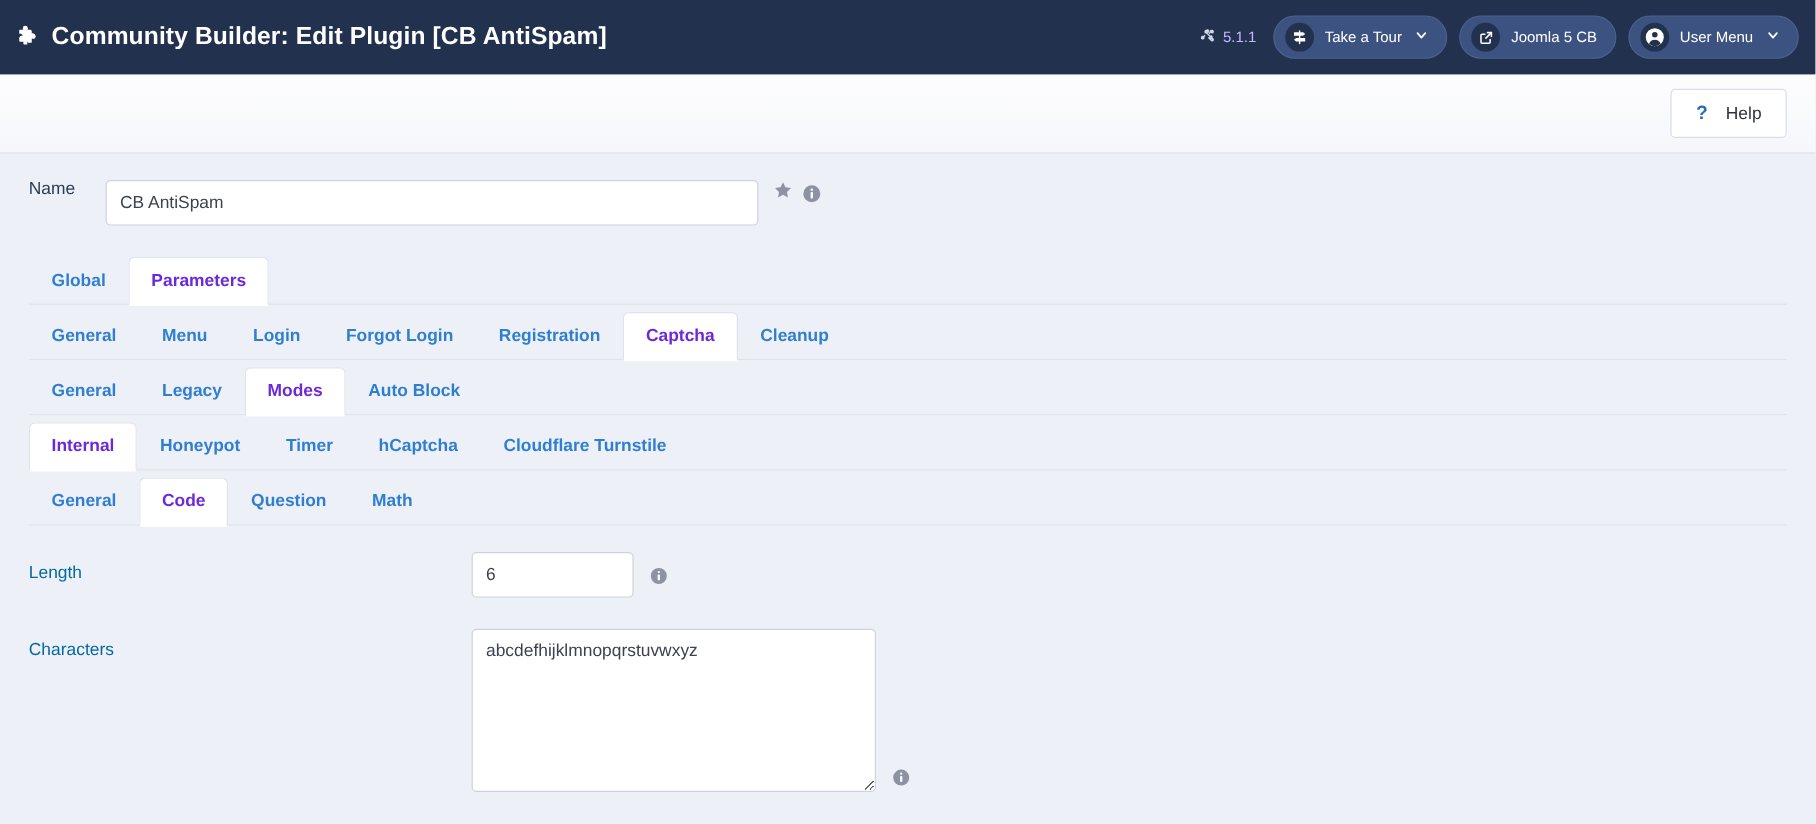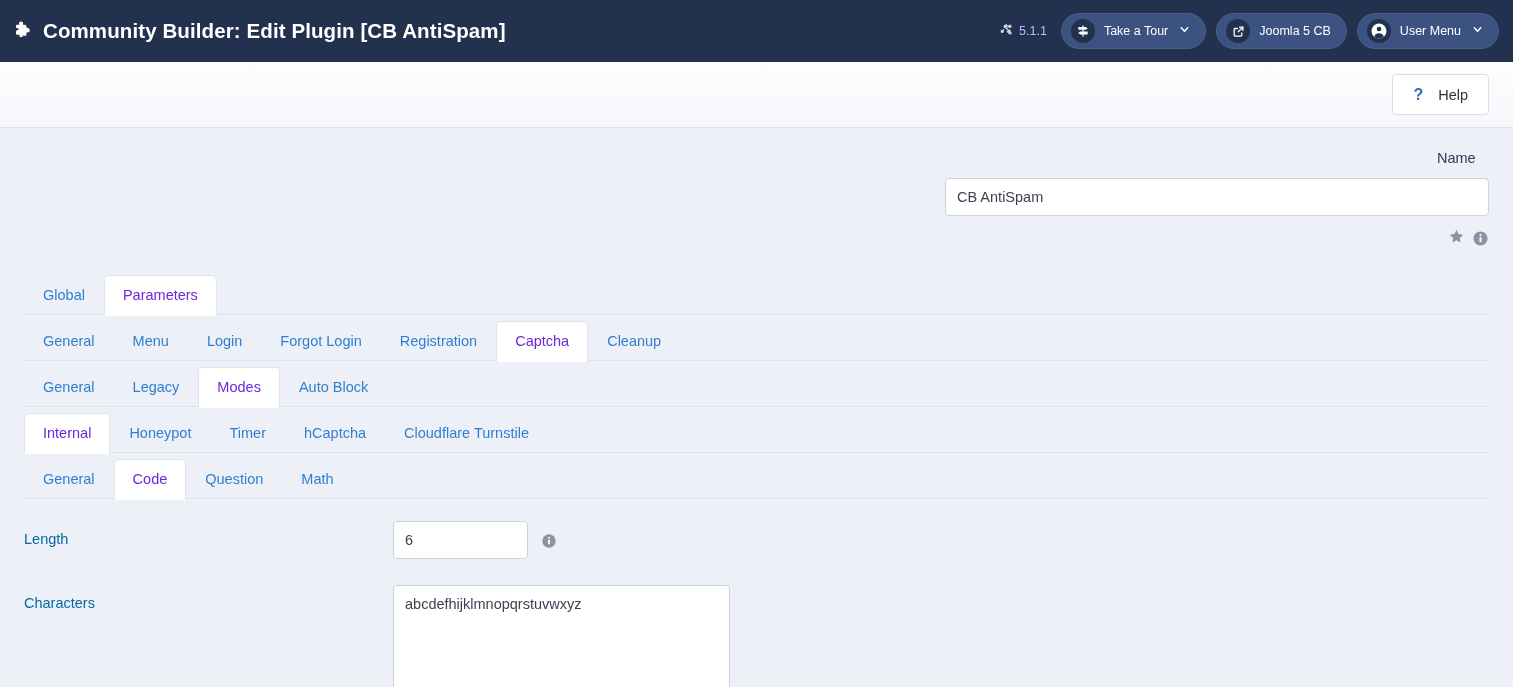--- a/index.html
+++ b/index.html
@@ -109,24 +109,23 @@
     font-size: 14.5px;
     cursor: pointer;
   }
   .help-q { color: #2b6cb9; font-weight: bold; font-size: 16px; }
 
   
   .content { padding: 0 24px; }
 
   .name-row {
     display: flex;
-    align-items: flex-end;
+    align-items: flex-start;
     gap: 12px;
     padding: 22px 0 6px 0;
-    flex-direction: column;
   }
   .name-label {
     font-size: 14.5px;
     color: #2a3b55;
     width: 52px;
     flex: 0 0 auto;
   }
   .name-input {
     width: 544px;
     height: 38px;
@@ -159,20 +158,21 @@
     height: 40px;
     display: flex;
     align-items: center;
     border: 1px solid transparent;
     border-bottom: none;
     border-radius: 5px 5px 0 0;
     cursor: pointer;
     white-space: nowrap;
     position: relative;
     top: 1px;
+    font-weight: bold;
   }
   .tab.active {
     background: #ffffff;
     border-color: #dfe3ee;
     color: #6d28d9;
     cursor: default;
   }
   .tab.active::after {
     content: "";
     position: absolute;

